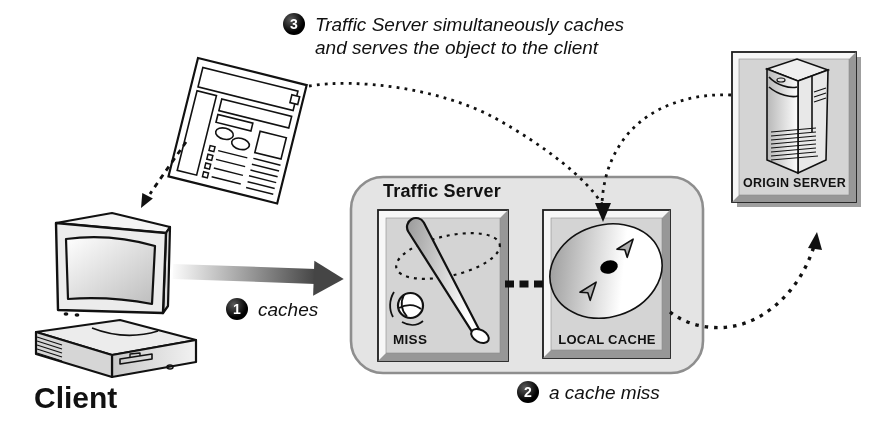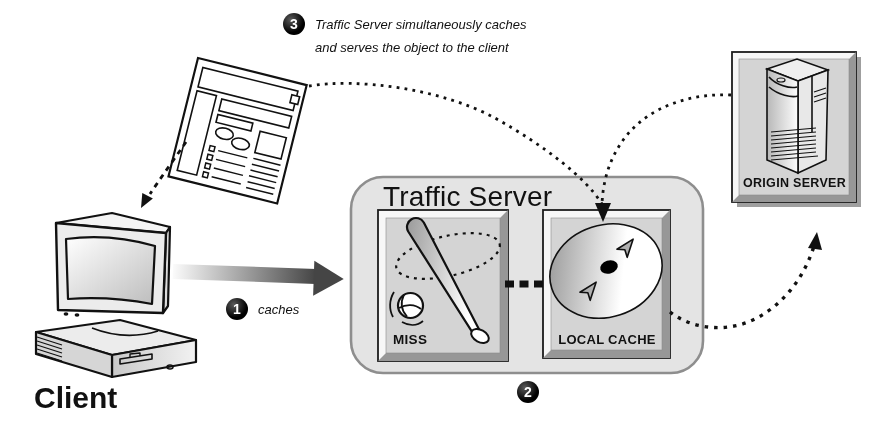--- a/index.html
+++ b/index.html
@@ -8,22 +8,22 @@
     font-family:"Liberation Sans","DejaVu Sans",sans-serif;color:#111;
   }
   .stage svg{position:absolute;left:0;top:0;}
   .lbl{position:absolute;white-space:nowrap;color:#111;}
   .step{position:absolute;display:flex;align-items:flex-start;gap:10px;}
   .badge{
     flex:0 0 auto;width:22px;height:22px;border-radius:50%;
     background:radial-gradient(circle at 35% 30%, #5a5a5a 0%, #000 62%);
     color:#fff;font-weight:bold;font-size:14px;line-height:22px;text-align:center;
   }
-  .step-text{font-style:italic;font-size:13px;line-height:23px;}
-  .ts-title{font-weight:normal;font-size:28px;letter-spacing:0.2px;}
+  .step-text{font-style:italic;font-size:19px;line-height:23px;}
+  .ts-title{font-weight:bold;font-size:18px;letter-spacing:0.2px;}
   .box-label{font-weight:bold;font-size:13px;letter-spacing:0.3px;}
   .center{text-align:center;}
   .client-label{font-weight:bold;font-size:30px;}
 </style>
 </head>
 <body>
 
 <div class="stage">
 
 <svg width="886" height="428" viewBox="0 0 886 428">
@@ -220,15 +220,16 @@
 
 <div class="lbl client-label" style="left:34px; top:381px;">Client</div>
 
 <div class="step" style="left:226px; top:298px;">
   <span class="badge">1</span>
   <span class="step-text">caches</span>
 </div>
 
 <div class="step" style="left:517px; top:381px;">
   <span class="badge">2</span>
+  <span class="step-text">a cache miss</span>
 </div>
 
 </div>
 
 </body></html>

